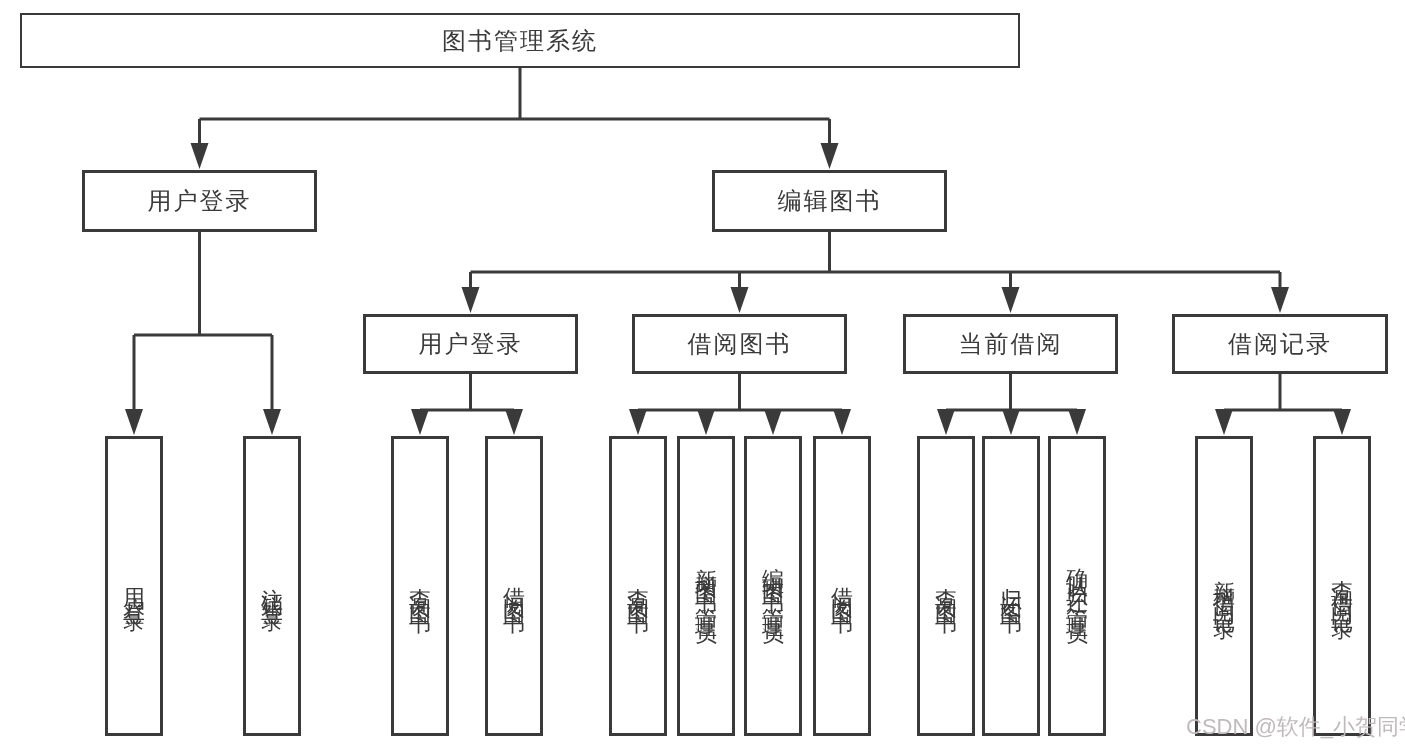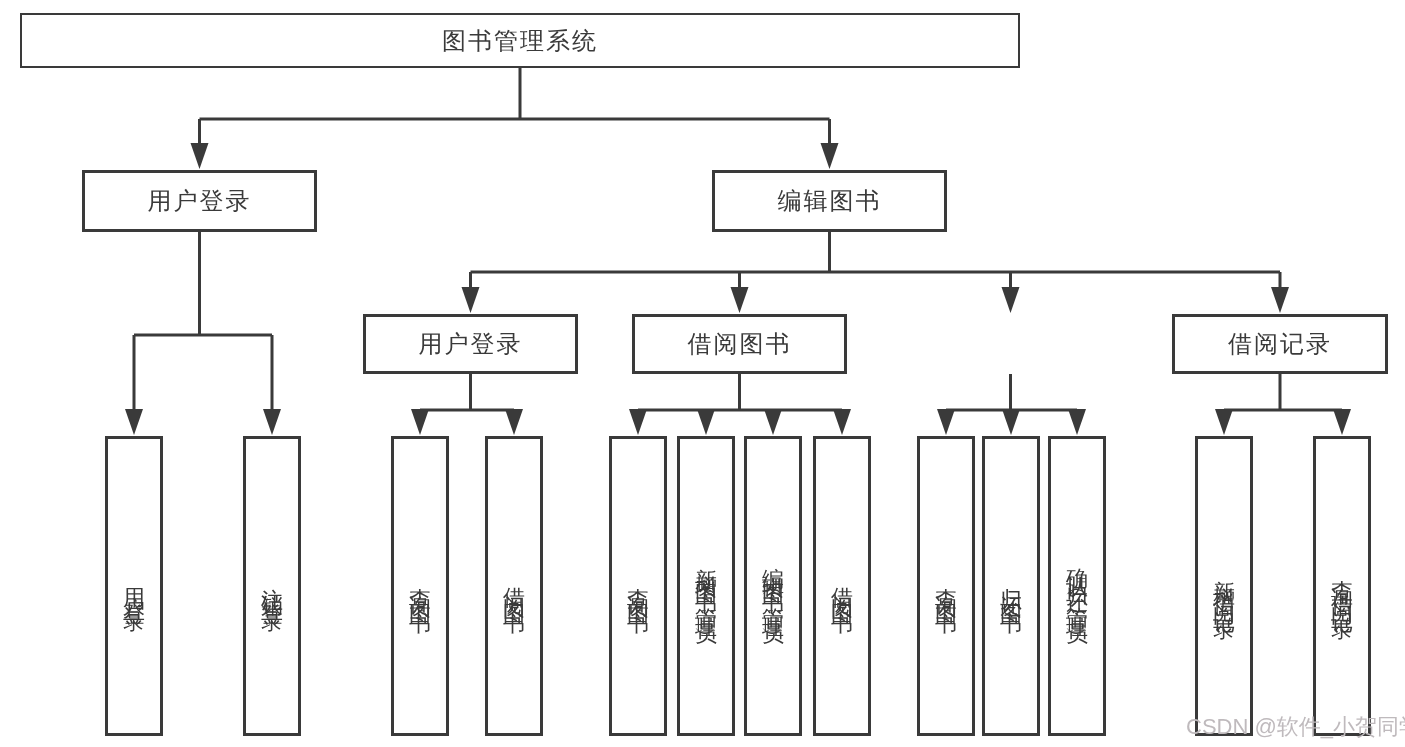--- a/index.html
+++ b/index.html
@@ -111,20 +111,23 @@
   <div class="node" style="left:712px;top:170px;width:235px;height:62px">
     <span class="lbl">编辑图书</span>
   </div>
 
   <div class="node" style="left:363px;top:314px;width:215px;height:60px">
     <span class="lbl">用户登录</span>
   </div>
   <div class="node" style="left:632px;top:314px;width:215px;height:60px">
     <span class="lbl">借阅图书</span>
   </div>
+  <div class="node" style="left:903px;top:314px;width:215px;height:60px">
+    <span class="lbl">当前借阅</span>
+  </div>
   <div class="node" style="left:1172px;top:314px;width:216px;height:60px">
     <span class="lbl">借阅记录</span>
   </div>
 
   <div class="node vert" style="left:105px;top:436px;width:58px;height:300px">
     <span class="lbl">用户登录</span>
   </div>
   <div class="node vert" style="left:243px;top:436px;width:58px;height:300px">
     <span class="lbl">注销登录</span>
   </div>

